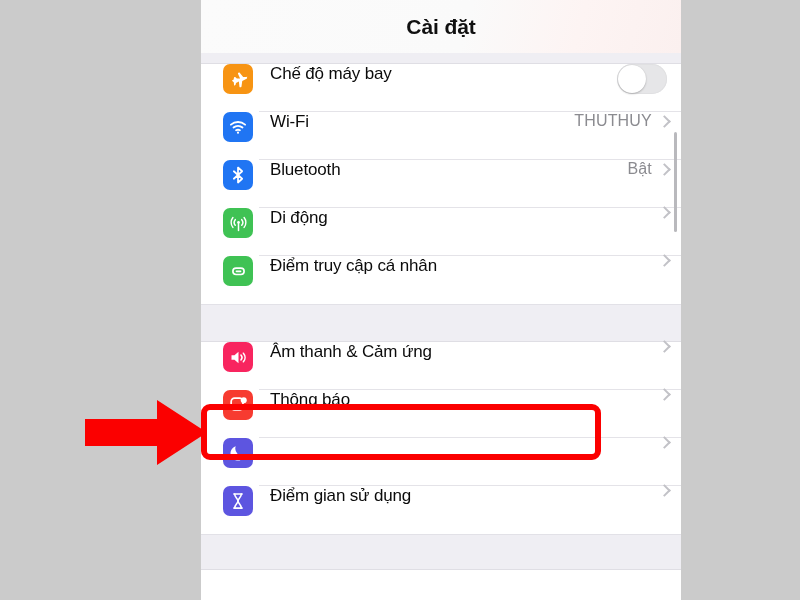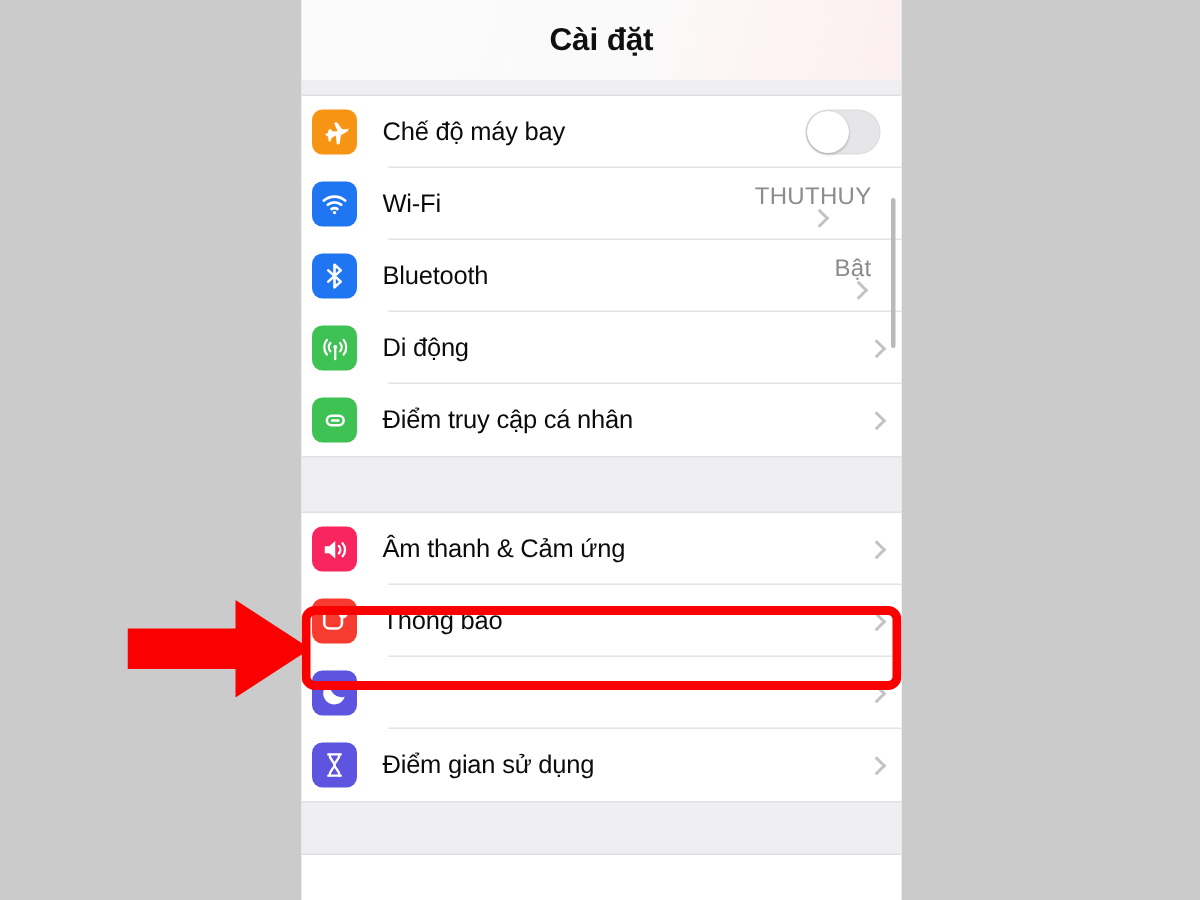--- a/index.html
+++ b/index.html
@@ -12,21 +12,21 @@
   .canvas {
     position: relative;
     width: 800px; height: 600px;
     background: #cbcbcb;
   }
 
   
   .phone {
     position: absolute;
     left: 201px; top: 0;
-    width: 400px; height: 600px;
+    width: 480px; height: 600px;
     background: #ffffff;
     overflow: hidden;
   }
 
   
   .nav-header {
     position: relative;
     height: 53px;
     background: linear-gradient(105deg, #fbfbfb 0%, #fafafa 55%, #fdf4f3 78%, #fbf0ef 100%);
     display: flex;
@@ -49,23 +49,23 @@
   .gap-top    { height: 11px; border-top: none; }
   .gap-mid    { height: 38px; }
   .gap-bottom { height: 36px; }
 
   .group { background: #ffffff; position: relative; }
 
   
   .row {
     position: relative;
     display: flex;
-    align-items: center;
+    align-items: flex-start;
     height: 48px;
-    padding-left: 7px;
+    padding-left: 22px;
     background: #ffffff;
   }
   .row .sep {
     position: absolute;
     left: 58px; right: 0; bottom: 0;
     height: 1px;
     background: #e4e3e8;
   }
 
   
@@ -86,21 +86,20 @@
     color: #0b0b0b;
     letter-spacing: -0.15px;
     white-space: nowrap;
   }
 
   .right {
     margin-left: auto;
     display: flex;
     align-items: center;
     padding-right: 12px;
-    flex-direction: column;
   }
   .value {
     font-size: 16px;
     color: #8b8b90;
     letter-spacing: 0.2px;
     margin-right: 8px;
   }
   .chev {
     width: 9px; height: 9px;
     border-right: 2px solid #c2c2c7;

